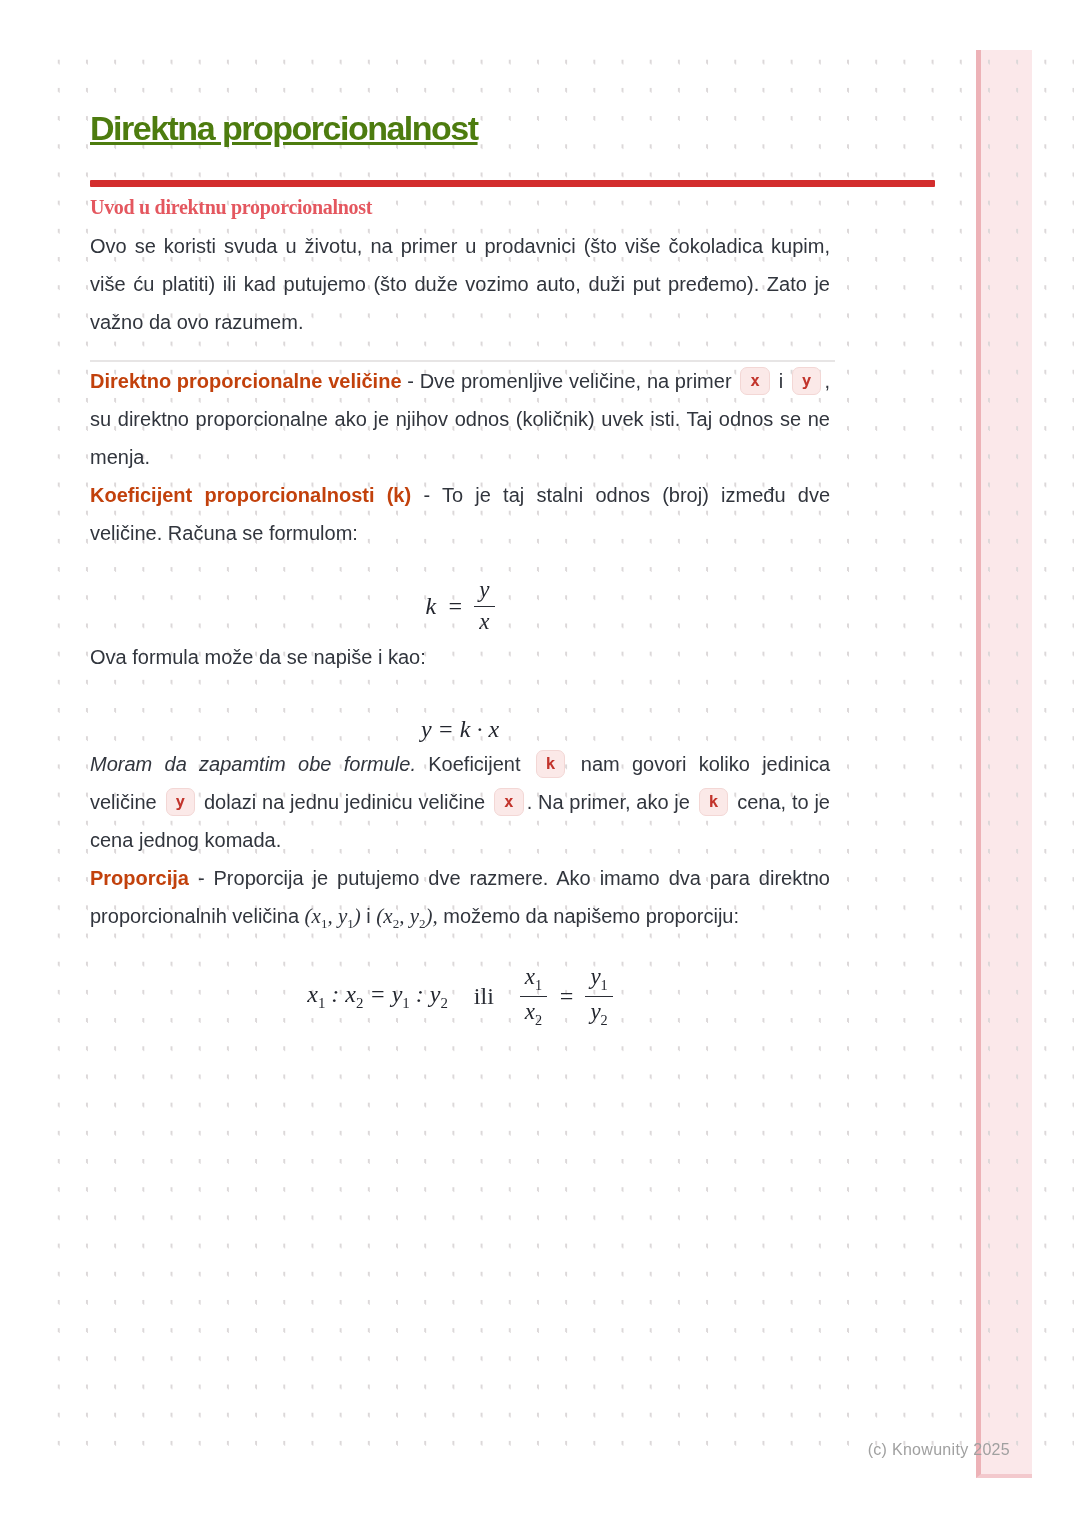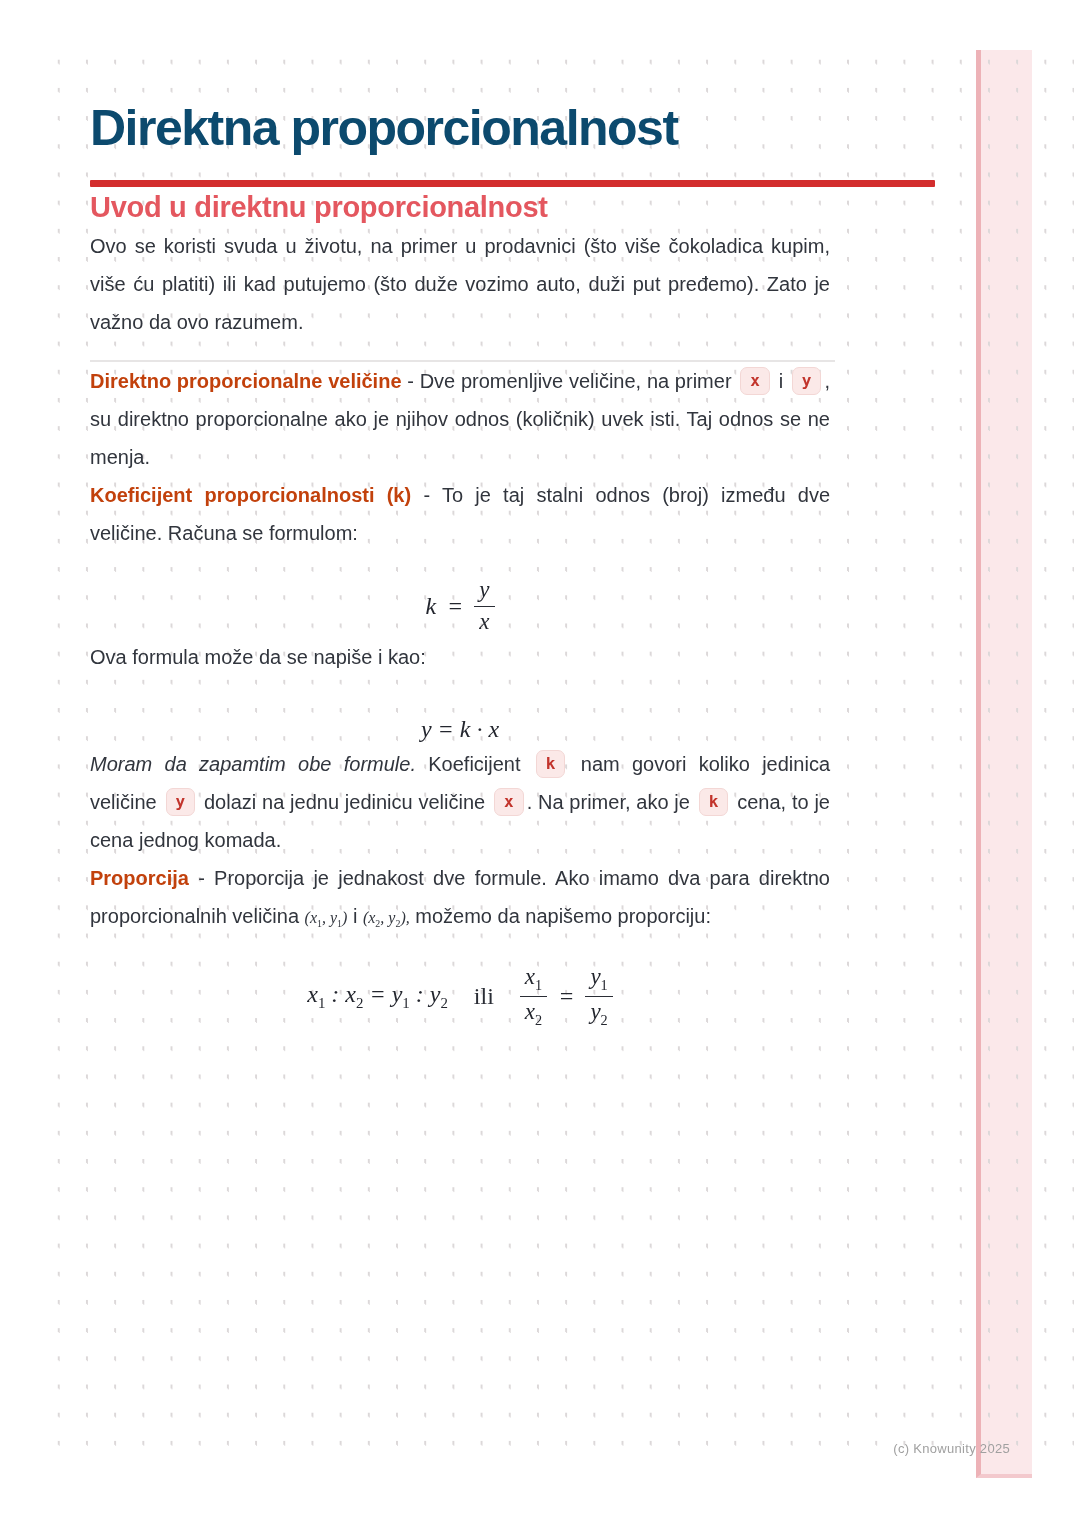--- a/index.html
+++ b/index.html
@@ -21,28 +21,28 @@
     position:absolute; left:50px; top:50px; width:1024px; height:1412px;
     background-image:radial-gradient(ellipse 1.1px 2.7px at 9px 12px, #dcd8d9 96%, rgba(255,255,255,0));
     background-size:28.2px 28.2px;
     z-index:1; pointer-events:none;
   }
 
   
   .content { position:absolute; left:90px; top:0; width:845px; padding-top:97px; z-index:2; }
 
   h1.page-title {
-    margin:0; font-size:50px; line-height:62px; font-weight:800;
-    letter-spacing:-1.5px; color:#0c4a6e;
+    margin:0; font-size:34px; line-height:62px; font-weight:800;
+    letter-spacing:-1.5px; color:#4d7c0f;text-decoration:underline;
   }
   .title-rule { margin-top:21px; width:845px; height:7px; background:#d32d2d; border-radius:1px; }
 
   h2.section-heading {
-    margin:0; font-size:29px; line-height:40px; font-weight:700;
-    letter-spacing:-0.3px; color:#e4575f;
+    margin:0; font-size:20px; line-height:40px; font-weight:700;
+    letter-spacing:-0.3px; color:#e4575f;font-family:Liberation Serif, serif;
   }
   .h-intro { margin-top:44px; }
   .h-key   { margin-top:34px; }
 
   p.body-p {
     margin:0; width:740px; font-size:20px; line-height:38px;
     color:#31353d; text-align:justify;
   }
   .p1 { margin-top:23px; }
   .p2 { margin-top:10px; }
@@ -77,26 +77,26 @@
   .formula .row { display:inline-flex; align-items:center; height:100%; }
   .frac { display:inline-flex; flex-direction:column; align-items:center; font-size:23px; }
   .frac .num { padding:0 5px 3px; line-height:1.05; }
   .frac .den { border-top:1.7px solid #2a2d35; padding:3px 5px 0; line-height:1.05; }
   .feq { margin:0 11px; }
   .ili { font-style:normal; margin:0 26px; font-size:24px; color:#2a2d35; }
   sub { font-style:normal; font-size:0.62em; }
 
   .mser {
     font-family:"Liberation Serif","DejaVu Serif",serif;
-    font-style:italic; font-size:16px;
+    font-style:italic; font-size:21px;
   }
 
   .watermark {
     position:absolute; top:1441px; right:70px; z-index:3;
-    font-size:13px; color:#a0a0a0; letter-spacing:0.3px;
+    font-size:16px; color:#a0a0a0; letter-spacing:0.3px;
   }
 </style>
 </head>
 <body>
 
 <div class="margin-stripe"></div>
 <div class="dot-grid"></div>
 
 <div class="content">
 
@@ -131,21 +131,21 @@
 
   <p class="body-p p5">Ova formula može da se napiše i kao:</p>
 
   <div class="formula f2">y = k · x</div>
 
   <p class="body-p p6">
     <span class="ilead">Moram da zapamtim obe formule.</span><span> Koeficijent </span><span class="chip">k</span><span> nam govori koliko jedinica veličine </span><span class="chip">y</span><span> dolazi na jednu jedinicu veličine </span><span class="chip">x</span><span>. Na primer, ako je </span><span class="chip">k</span><span> cena, to je cena </span><span class="em-i">jednog</span><span> komada.</span>
   </p>
 
   <p class="body-p p7">
-    <span class="lead">Proporcija</span><span> - Proporcija je jednakost dve formule. Ako imamo dva para direktno proporcionalnih veličina </span><span class="mser"><span>(x</span><sub>1</sub><span>, y</span><sub>1</sub><span>)</span></span><span> i </span><span class="mser"><span>(x</span><sub>2</sub><span>, y</span><sub>2</sub><span>),</span></span><span> možemo da napišemo proporciju:</span>
+    <span class="lead">Proporcija</span><span> - Proporcija je putujemo dve razmere. Ako imamo dva para direktno proporcionalnih veličina </span><span class="mser"><span>(x</span><sub>1</sub><span>, y</span><sub>1</sub><span>)</span></span><span> i </span><span class="mser"><span>(x</span><sub>2</sub><span>, y</span><sub>2</sub><span>),</span></span><span> možemo da napišemo proporciju:</span>
   </p>
 
   <div class="formula f3">
     <span class="row">
       <span><span>x</span><sub>1</sub><span> : x</span><sub>2</sub><span> = y</span><sub>1</sub><span> : y</span><sub>2</sub></span>
       <span class="ili">ili</span>
       <span class="frac">
         <span class="num"><span>x</span><sub>1</sub></span>
         <span class="den"><span>x</span><sub>2</sub></span>
       </span>

